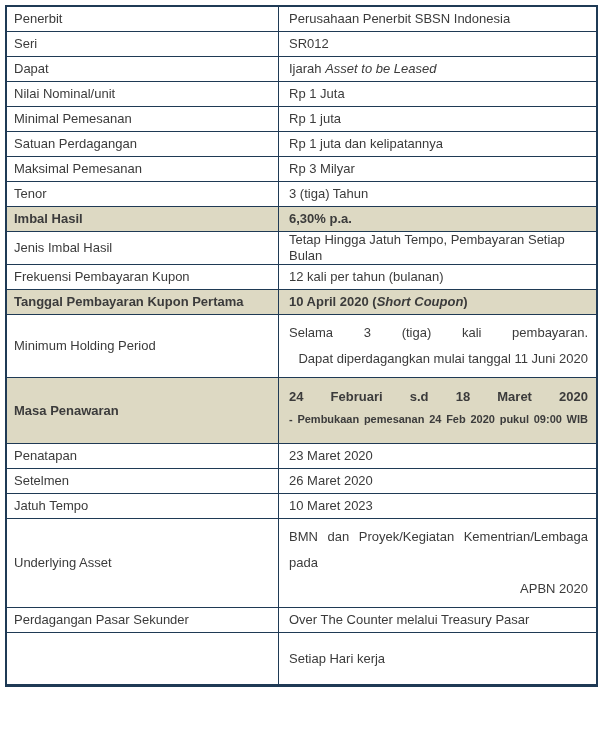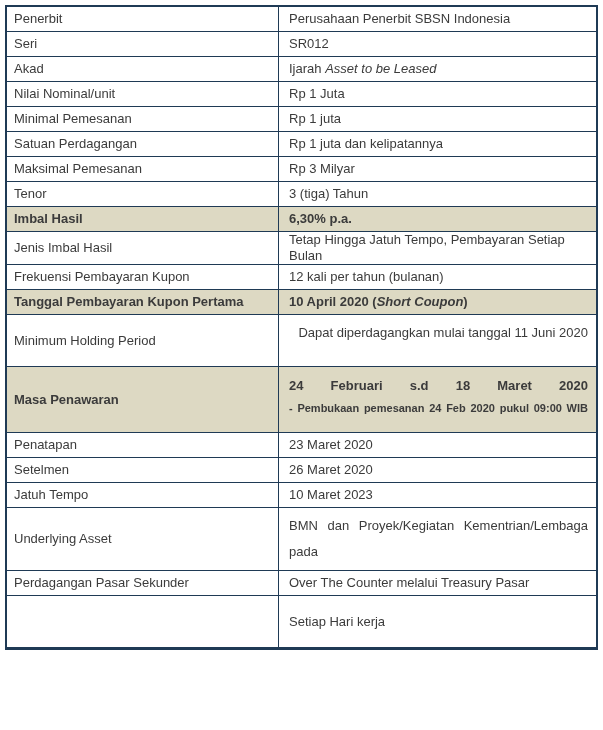--- a/index.html
+++ b/index.html
@@ -68,21 +68,21 @@
       <div class="cell label">Penerbit</div>
       <div class="cell value">Perusahaan Penerbit SBSN Indonesia</div>
     </div>
 
     <div class="row">
       <div class="cell label">Seri</div>
       <div class="cell value">SR012</div>
     </div>
 
     <div class="row">
-      <div class="cell label">Akad</div>
+      <div class="cell label">Dapat</div>
       <div class="cell value">
           <span class="vw"><span>Ijarah </span><span class="it">Asset to be Leased</span></span>
         </div>
     </div>
 
     <div class="row">
       <div class="cell label">Nilai Nominal/unit</div>
       <div class="cell value">Rp 1 Juta</div>
     </div>
 
@@ -124,20 +124,21 @@
     <div class="row hl">
       <div class="cell label">Tanggal Pembayaran Kupon Pertama</div>
       <div class="cell value">
           <span class="vw"><span>10 April 2020 (</span><span class="it">Short Coupon</span><span>)</span></span>
         </div>
     </div>
 
     <div class="row h52">
       <div class="cell label">Minimum Holding Period</div>
       <div class="cell value multi">
+        <div class="line spread">Selama 3 (tiga) kali pembayaran.</div>
         <div class="line">Dapat diperdagangkan mulai tanggal 11 Juni 2020</div>
       </div>
     </div>
 
     <div class="row hl h66">
       <div class="cell label">Masa Penawaran</div>
       <div class="cell value multi">
         <div class="line l1 spread">24 Februari s.d 18 Maret 2020</div>
         <div class="line sm spread">- Pembukaan pemesanan 24 Feb 2020 pukul 09:00 WIB</div>
       </div>
@@ -155,20 +156,21 @@
 
     <div class="row">
       <div class="cell label">Jatuh Tempo</div>
       <div class="cell value">10 Maret 2023</div>
     </div>
 
     <div class="row h52">
       <div class="cell label">Underlying Asset</div>
       <div class="cell value multi">
         <div class="line spread">BMN dan Proyek/Kegiatan Kementrian/Lembaga pada</div>
+        <div class="line">APBN 2020</div>
       </div>
     </div>
 
     <div class="row">
       <div class="cell label">Perdagangan Pasar Sekunder</div>
       <div class="cell value">Over The Counter melalui Treasury Pasar</div>
     </div>
 
     <div class="row h52">
       <div class="cell label multi">

